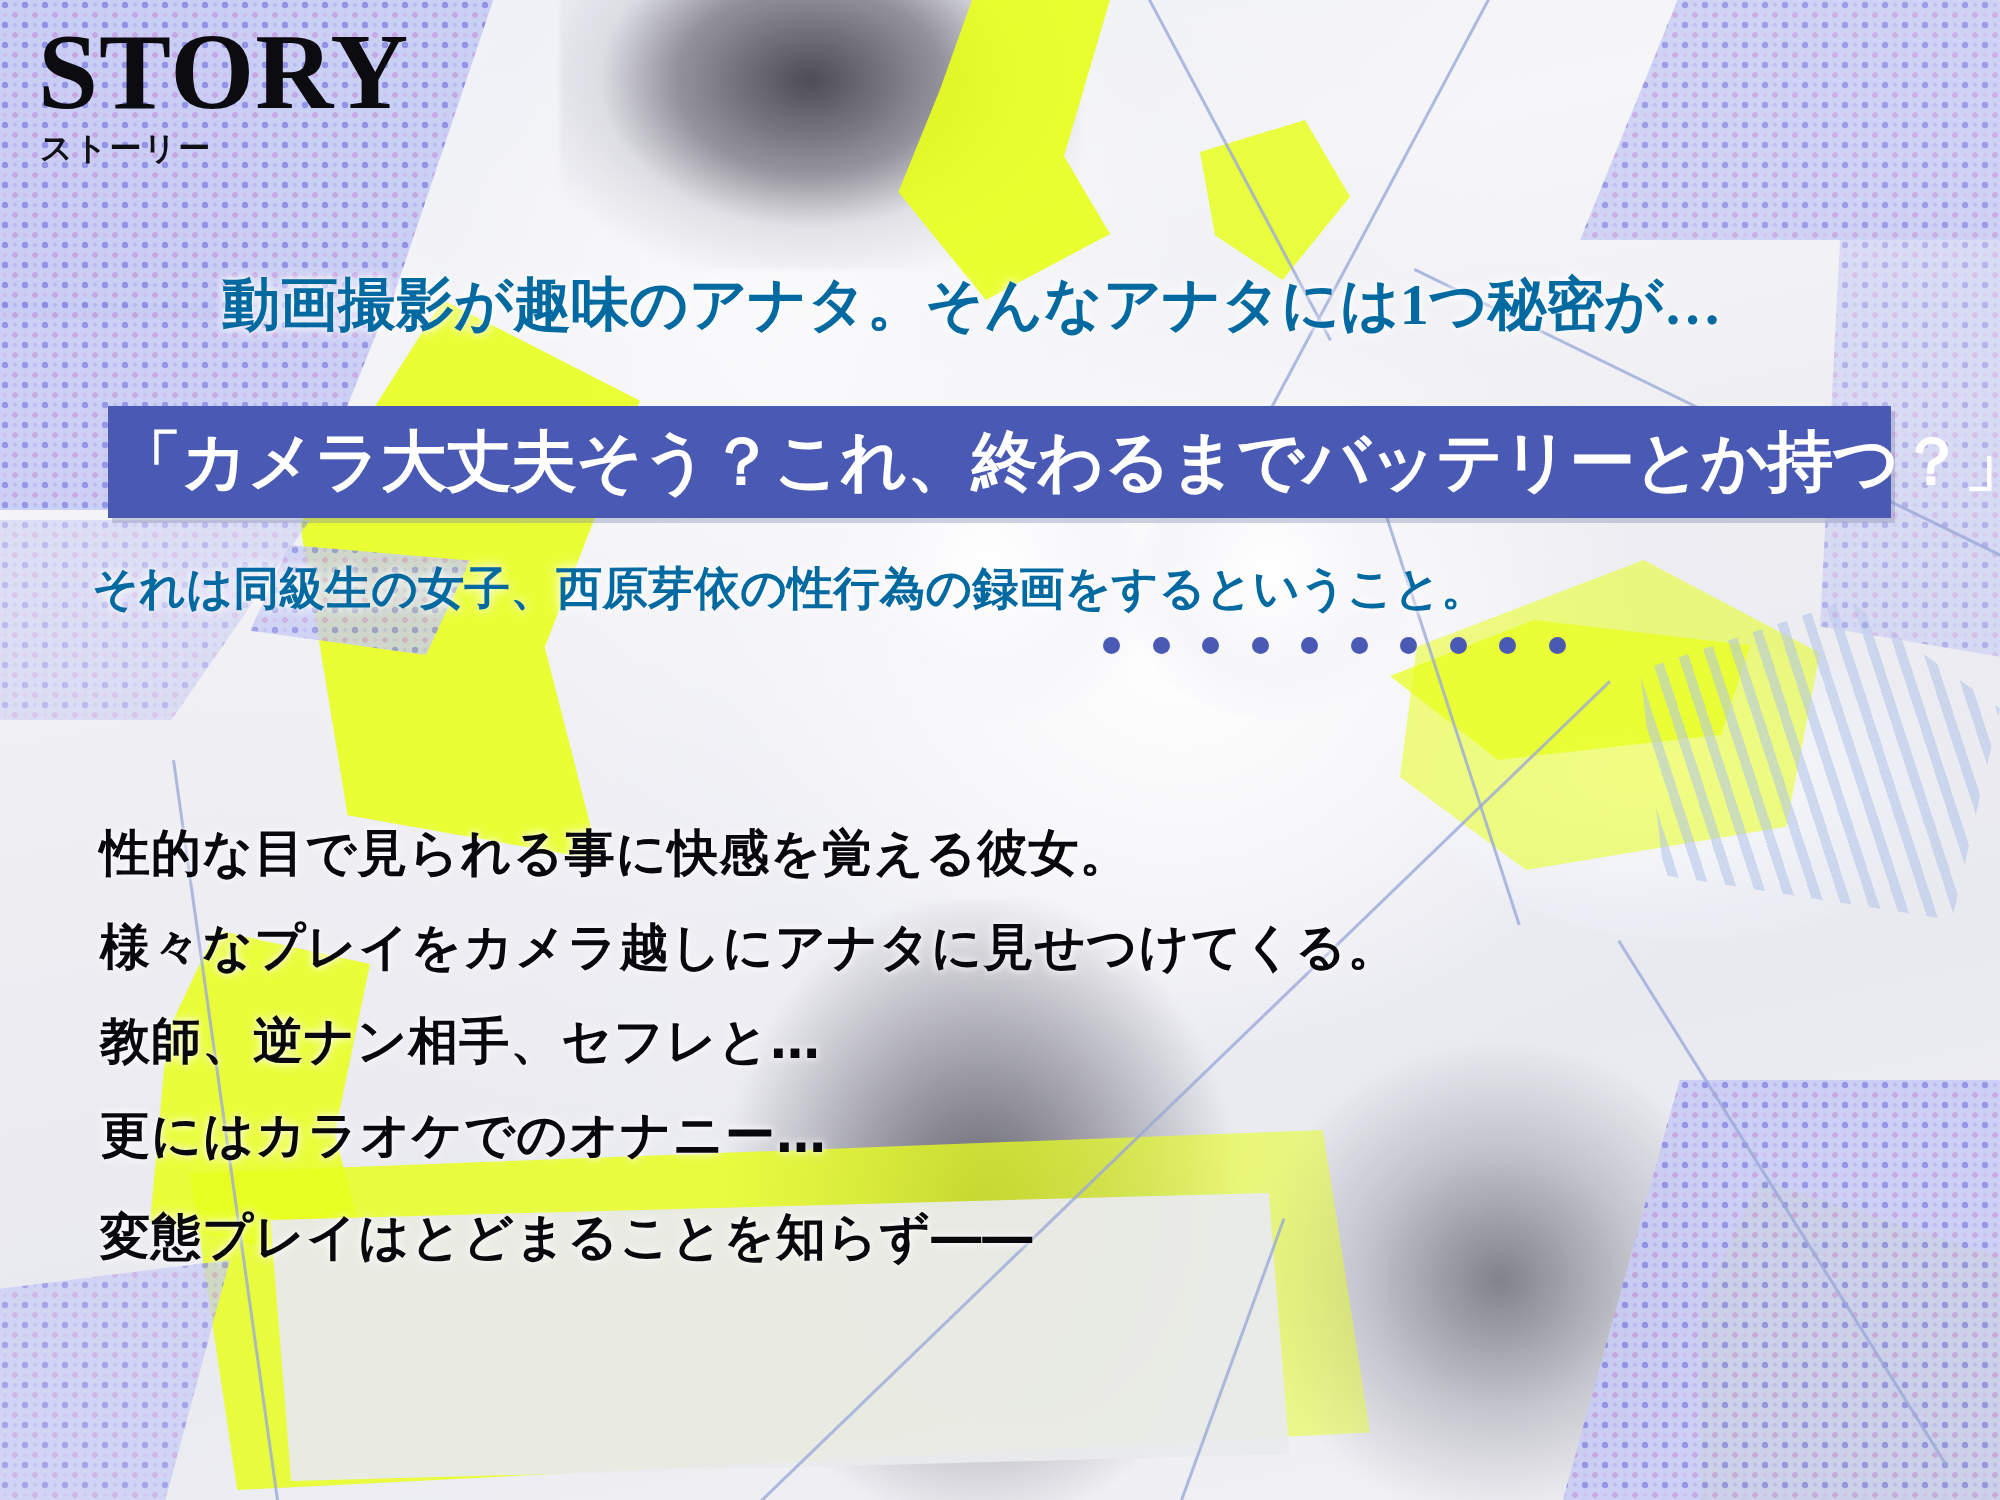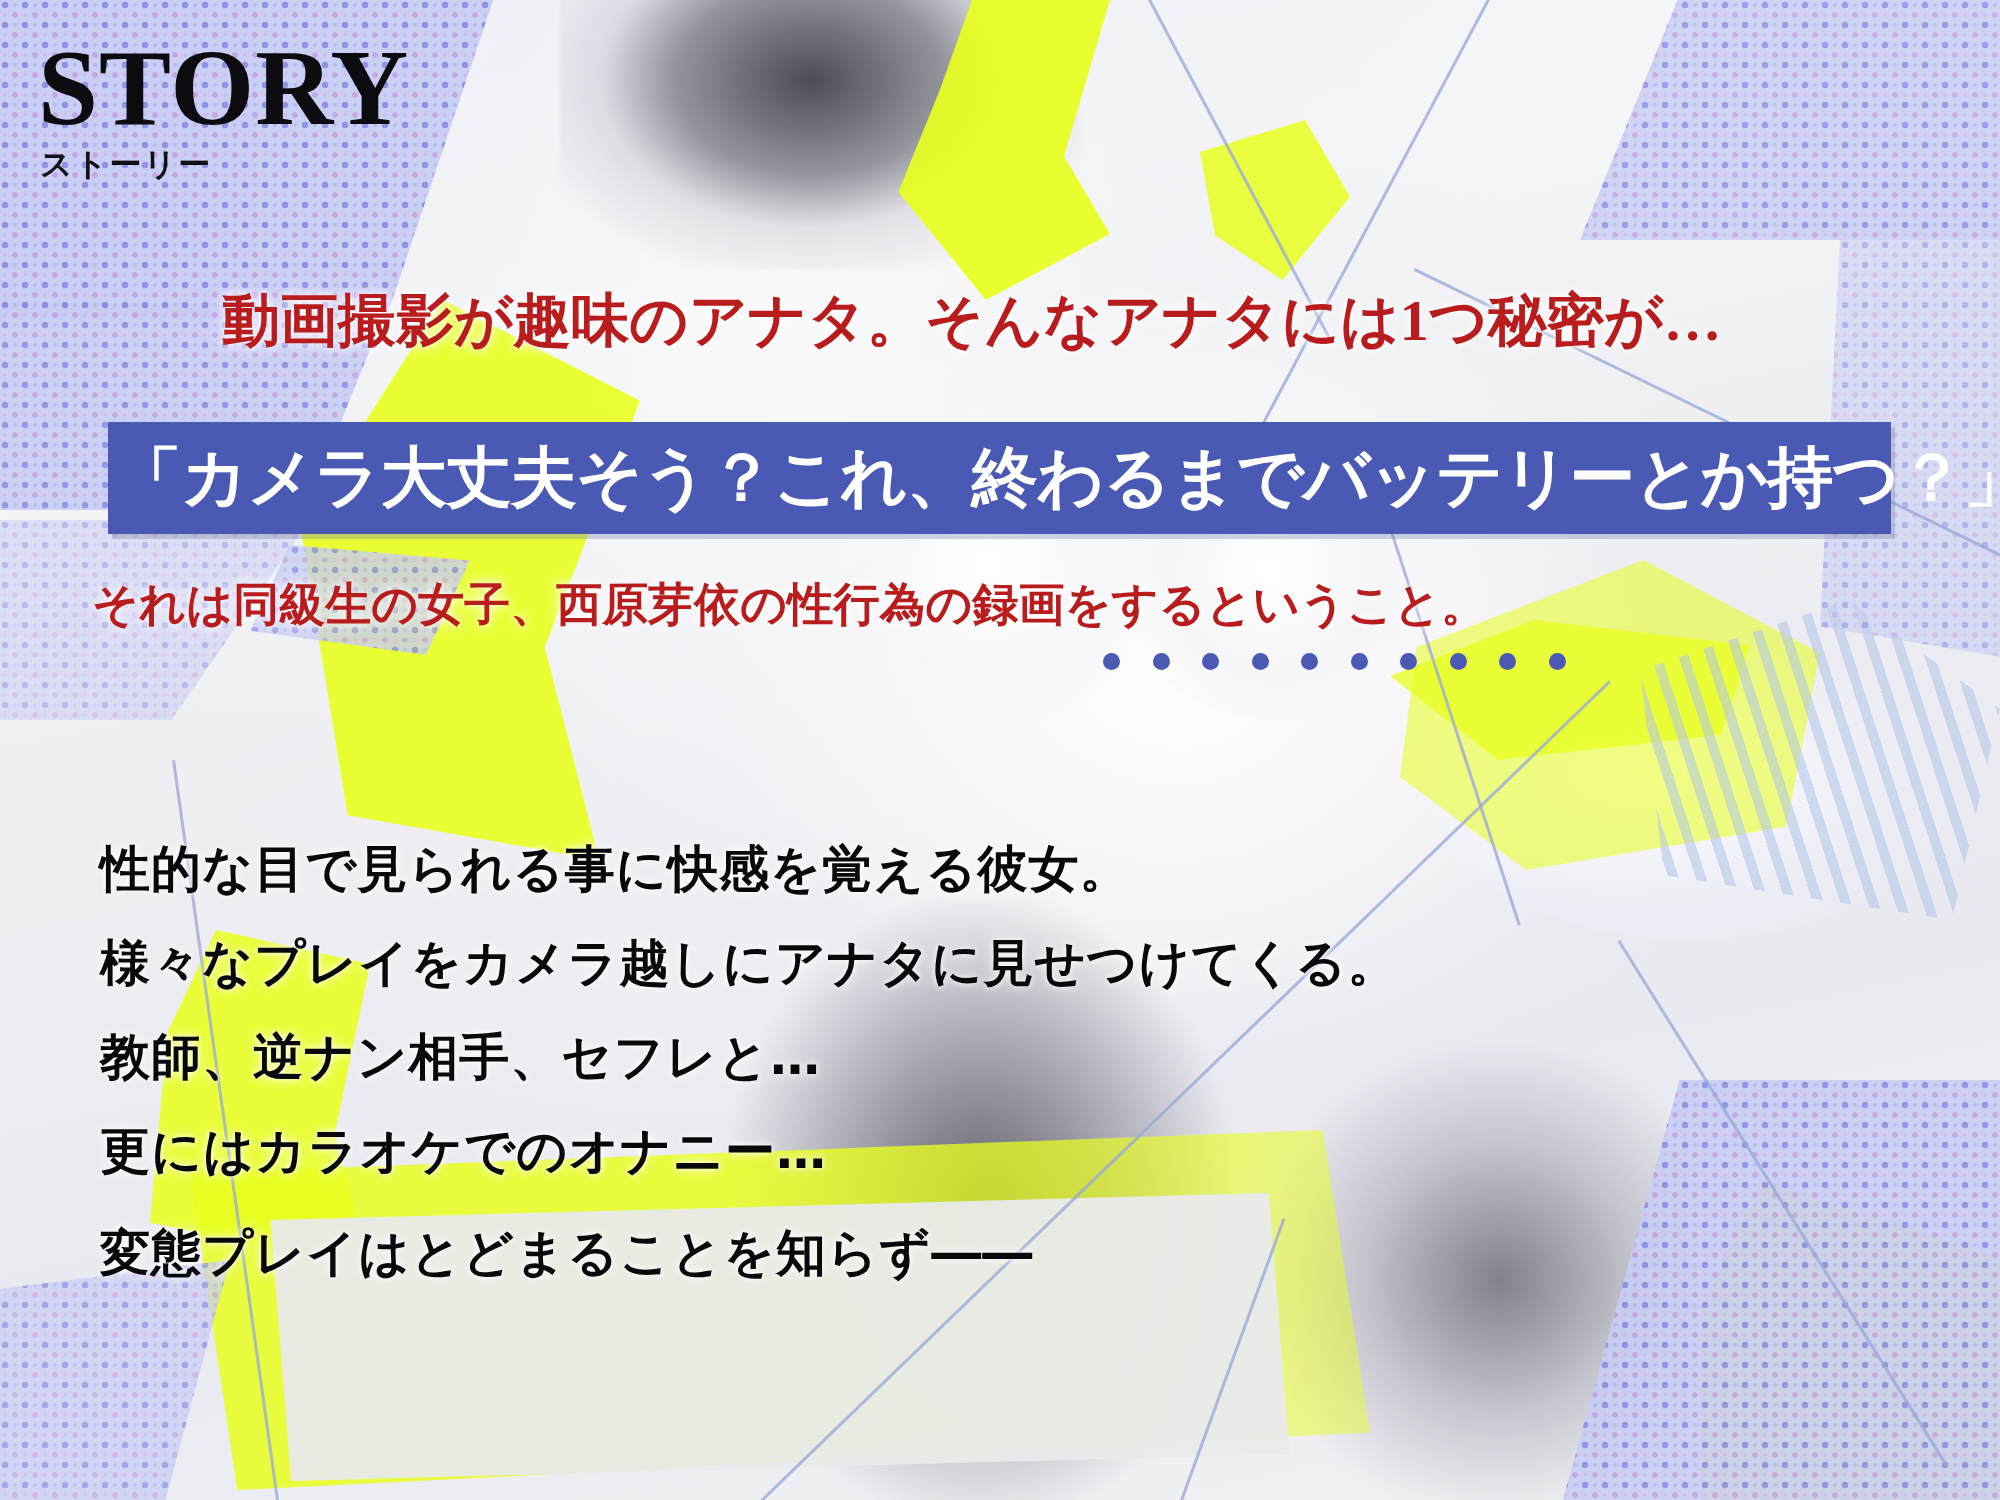--- a/index.html
+++ b/index.html
@@ -88,39 +88,39 @@
      clip-path:polygon(26% 0,100% 0,100% 100%,0 100%);opacity:.9;}
   .ht-bottomleft{left:-20px;top:1260px;width:250px;height:260px;
      clip-path:polygon(0 12%,100% 0,72% 100%,0 100%);opacity:.75;}
   .ht-mid{left:250px;top:545px;width:220px;height:110px;
      clip-path:polygon(18% 0,100% 14%,80% 100%,0 78%);opacity:.8;}
 
   
   .gline{position:absolute;background:#9aa8d8;transform-origin:0 0;opacity:.78;height:3px;}
 
   
-  .content{position:absolute;inset:0;margin-top:16px;}
+  .content{position:absolute;inset:0;}
 
   .title-en{
     position:absolute;left:38px;top:18px;
     font-family:"Liberation Serif", serif;
     font-size:108px;line-height:1;font-weight:700;color:#0b0b10;
     letter-spacing:1px;
   }
   .title-jp{
     position:absolute;left:40px;top:132px;
     font-family:"Liberation Serif", serif;
     font-size:32px;line-height:1;font-weight:700;color:#101016;
     letter-spacing:2px;
   }
 
   .serif-line{
     position:absolute;
     font-family:"Liberation Serif", serif;
-    font-weight:700;color:#b91c1c;
+    font-weight:700;color:#0369a1;
     white-space:nowrap;
   }
   .lead{
     left:222px;top:276px;font-size:58px;line-height:1;
     text-shadow:0 0 7px rgba(255,255,255,.95),0 0 14px rgba(255,255,255,.8);
   }
 
   .quote-bar{
     position:absolute;left:108px;top:406px;width:1783px;height:112px;
     background:#4959b4;

